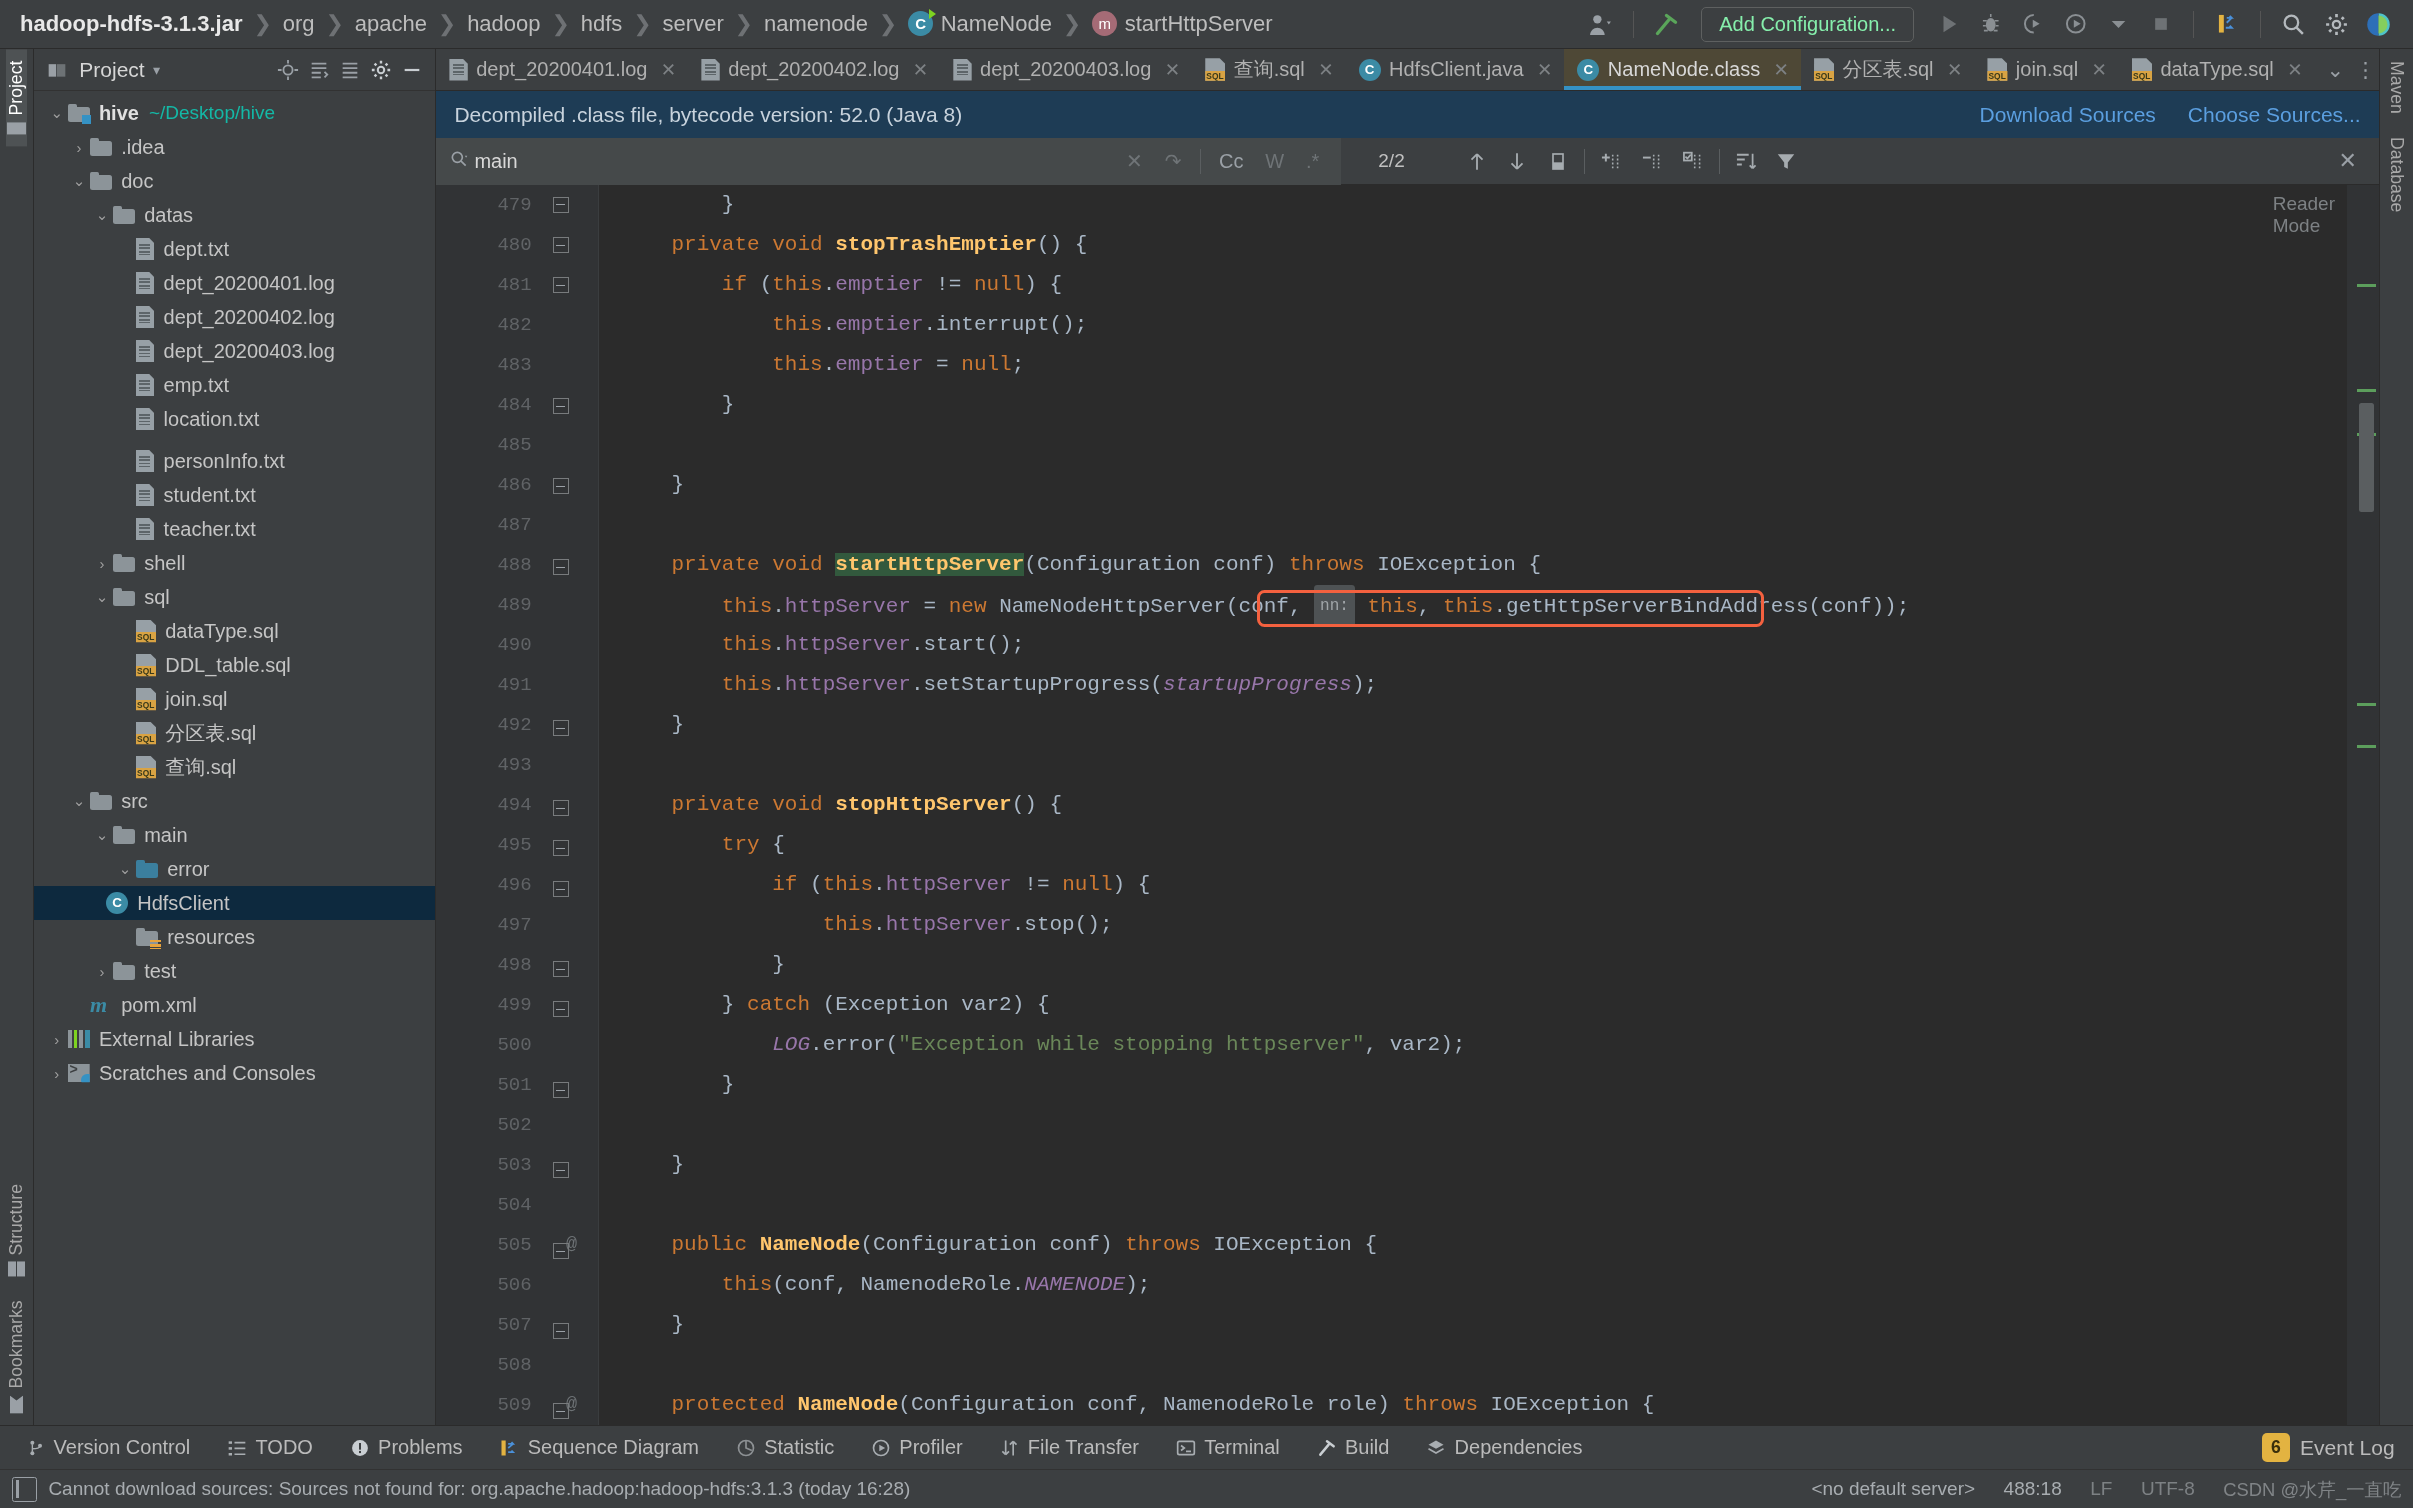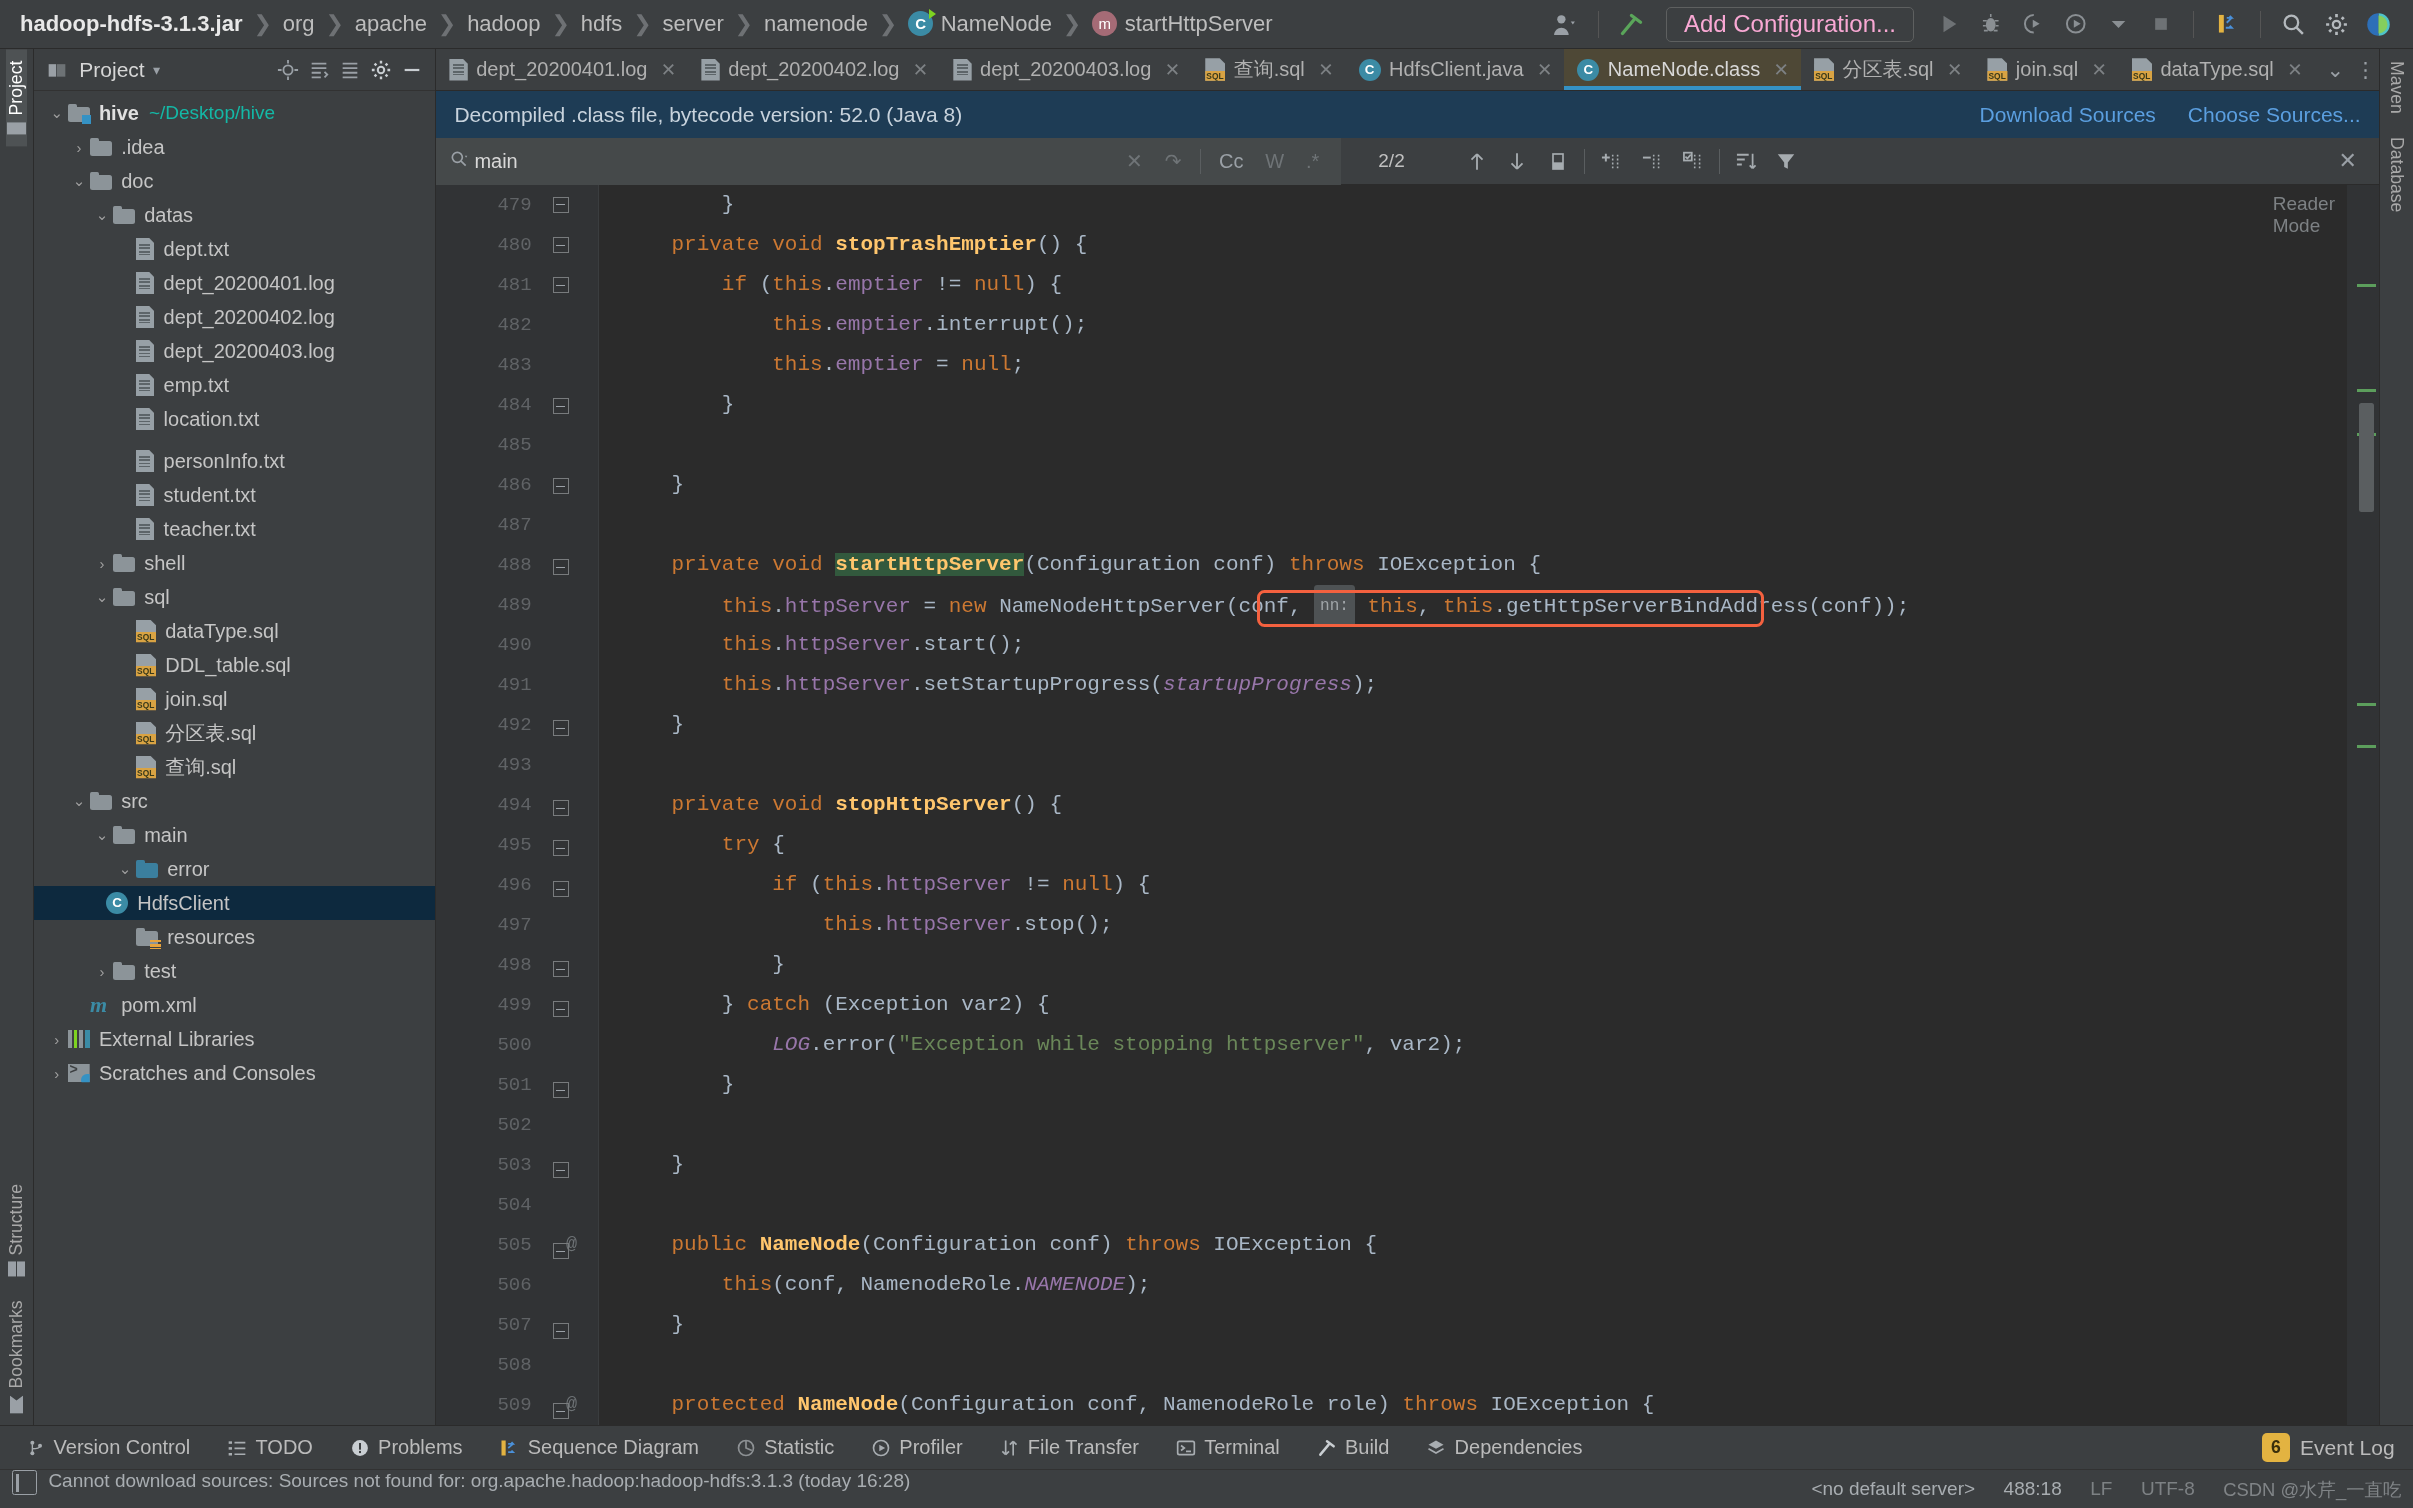--- a/index.html
+++ b/index.html
@@ -35,21 +35,21 @@
   .ic-method::after { content:"m"; position:absolute; inset:0; color:#fff;
       font-size:15px; text-align:center; line-height:25px; }
 
   .toolright { display:flex; align-items:center; gap:3.4px; }
   .tbtn { width:39px; height:35px; display:flex; align-items:center; justify-content:center;
           color:#9aa0a6; cursor:pointer; }
   .tbtn svg { display:block; }
   .vdiv { width:0.8px; height:27px; background:#555; margin:0 10px; }
   .addcfg {
     border:0.8px solid #5e6060; border-radius:5px; height:35px; padding:0 17px;
-    display:flex; align-items:center; color:#f9a8d4; font-size:24px; margin:0 11.7px;
+    display:flex; align-items:center; color:#86efac; font-size:20px; margin:0 11.7px;
     cursor:pointer;
   }
 
   
   .mainrow { flex:1; display:flex; min-height:0; }
 
   
   .rail { width:34px; background:#3c3f41; display:flex; flex-direction:column;
           align-items:center; position:relative; border-right:0.8px solid #2b2b2b; }
   .rail.right { border-right:none; border-left:0.8px solid #2b2b2b; }
@@ -197,21 +197,21 @@
   .bottombar { height:44px; min-height:44px; background:#3c3f41; display:flex; align-items:center;
                gap:0px; border-top:0.8px solid #2b2b2b; padding-left:8.4px; }
   .bbtn { display:flex; align-items:center; gap:8.4px; padding:0 18.4px; color:#bbb; font-size:20px;
           cursor:pointer; height:44px; }
   .bbtn .gly { color:#a8adb1; display:flex; align-items:center; }
   .bottombar .right { margin-left:auto; display:flex; align-items:center; padding-right:18.4px; gap:10px;}
   .evbadge { width:28.5px; height:28.5px; border-radius:5px; background:#e3b341; color:#3a2f0b;
              font-size:17.6px; display:flex; align-items:center; justify-content:center;
              font-weight:bold; }
 
-  .statusbar { height:39px; min-height:39px; background:#3c3f41; display:flex; 
+  .statusbar { height:39px; min-height:39px; background:#3c3f41; display:flex; align-items:center;
                padding:0 11.7px; font-size:19px; color:#a8adb1; border-top:0.8px solid #323232;}
   .statusbar .msgicon { width:25px; height:25px; border:1.7px solid #9aa0a6; border-radius:2.5px;
                         margin-right:11.7px; position:relative; }
   .statusbar .msgicon::after{content:"";position:absolute;left:3.4px;top:2.5px;width:2.5px;bottom:2.5px;
                              background:#9aa0a6;}
   .statusbar .right { margin-left:auto; display:flex; align-items:center; gap:28.5px; }
   .statusbar .dim { color:#7d8184; }
   .wmark { color:#8d9194; opacity:.85; font-size:18.4px; }
 </style>
 </head>

